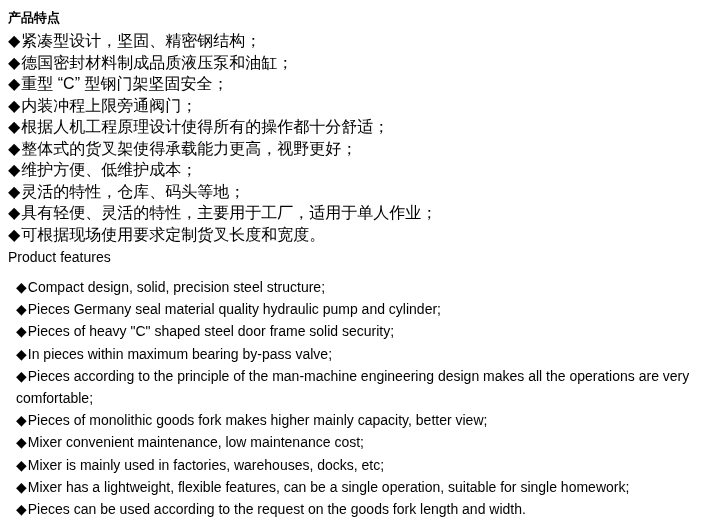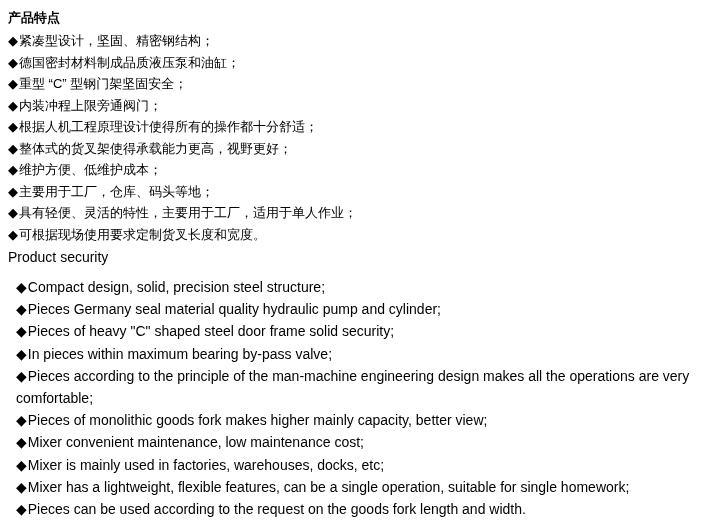--- a/index.html
+++ b/index.html
@@ -28,21 +28,21 @@
     line-height: 20px;
     margin: 0 0 2px 0;
     padding-left: 2px;
   }
   .cn-list {
     list-style: none;
     margin: 0 0 0 0;
     padding: 0;
   }
   .cn-list li {
-    font-size: 13px;
+    font-size: 16px;
     line-height: 21.5px;
     white-space: nowrap;
     padding-left: 2px;
   }
   .bullet {
     display: inline-block;
     margin-right: 1px;
   }
   .en-title {
     font-size: 14px;
@@ -72,26 +72,26 @@
   <h1 class="section-title">产品特点</h1>
 
   <ul class="cn-list">
     <li><span class="bullet">◆</span><span class="txt">紧凑型设计，坚固、精密钢结构；</span></li>
     <li><span class="bullet">◆</span><span class="txt">德国密封材料制成品质液压泵和油缸；</span></li>
     <li><span class="bullet">◆</span><span class="txt">重型 “C” 型钢门架坚固安全；</span></li>
     <li><span class="bullet">◆</span><span class="txt">内装冲程上限旁通阀门；</span></li>
     <li><span class="bullet">◆</span><span class="txt">根据人机工程原理设计使得所有的操作都十分舒适；</span></li>
     <li><span class="bullet">◆</span><span class="txt">整体式的货叉架使得承载能力更高，视野更好；</span></li>
     <li><span class="bullet">◆</span><span class="txt">维护方便、低维护成本；</span></li>
-    <li><span class="bullet">◆</span><span class="txt">主要用于工厂，仓库、码头等地；</span></li>
+    <li><span class="bullet">◆</span><span class="txt">灵活的特性，仓库、码头等地；</span></li>
     <li><span class="bullet">◆</span><span class="txt">具有轻便、灵活的特性，主要用于工厂，适用于单人作业；</span></li>
     <li><span class="bullet">◆</span><span class="txt">可根据现场使用要求定制货叉长度和宽度。</span></li>
   </ul>
 
-  <p class="en-title">Product security</p>
+  <p class="en-title">Product features</p>
 
   <ul class="en-list">
     <li><span class="bullet">◆</span><span class="txt">Compact design, solid, precision steel structure;</span></li>
     <li><span class="bullet">◆</span><span class="txt">Pieces Germany seal material quality hydraulic pump and cylinder;</span></li>
     <li><span class="bullet">◆</span><span class="txt">Pieces of heavy "C" shaped steel door frame solid security;</span></li>
     <li><span class="bullet">◆</span><span class="txt">In pieces within maximum bearing by-pass valve;</span></li>
     <li><span class="bullet">◆</span><span class="txt">Pieces according to the principle of the man-machine engineering design makes all the operations are very comfortable;</span></li>
     <li><span class="bullet">◆</span><span class="txt">Pieces of monolithic goods fork makes higher mainly capacity, better view;</span></li>
     <li><span class="bullet">◆</span><span class="txt">Mixer convenient maintenance, low maintenance cost;</span></li>
     <li><span class="bullet">◆</span><span class="txt">Mixer is mainly used in factories, warehouses, docks, etc;</span></li>

